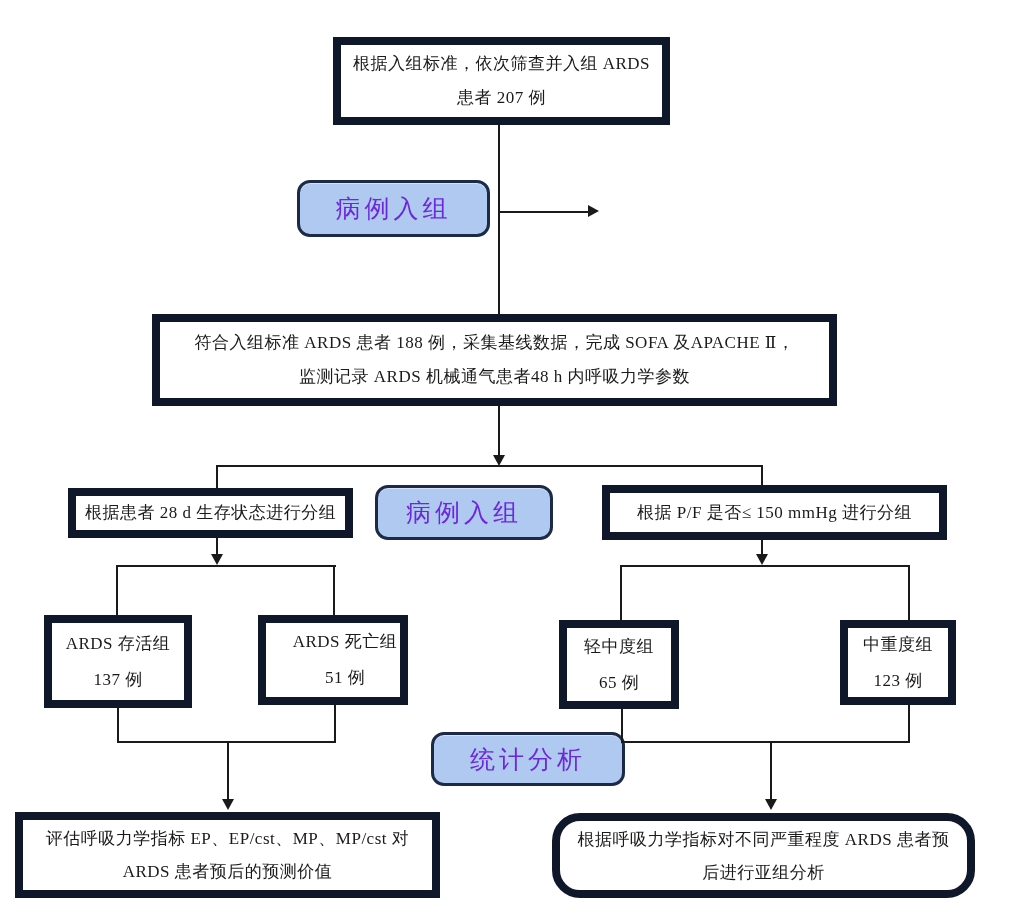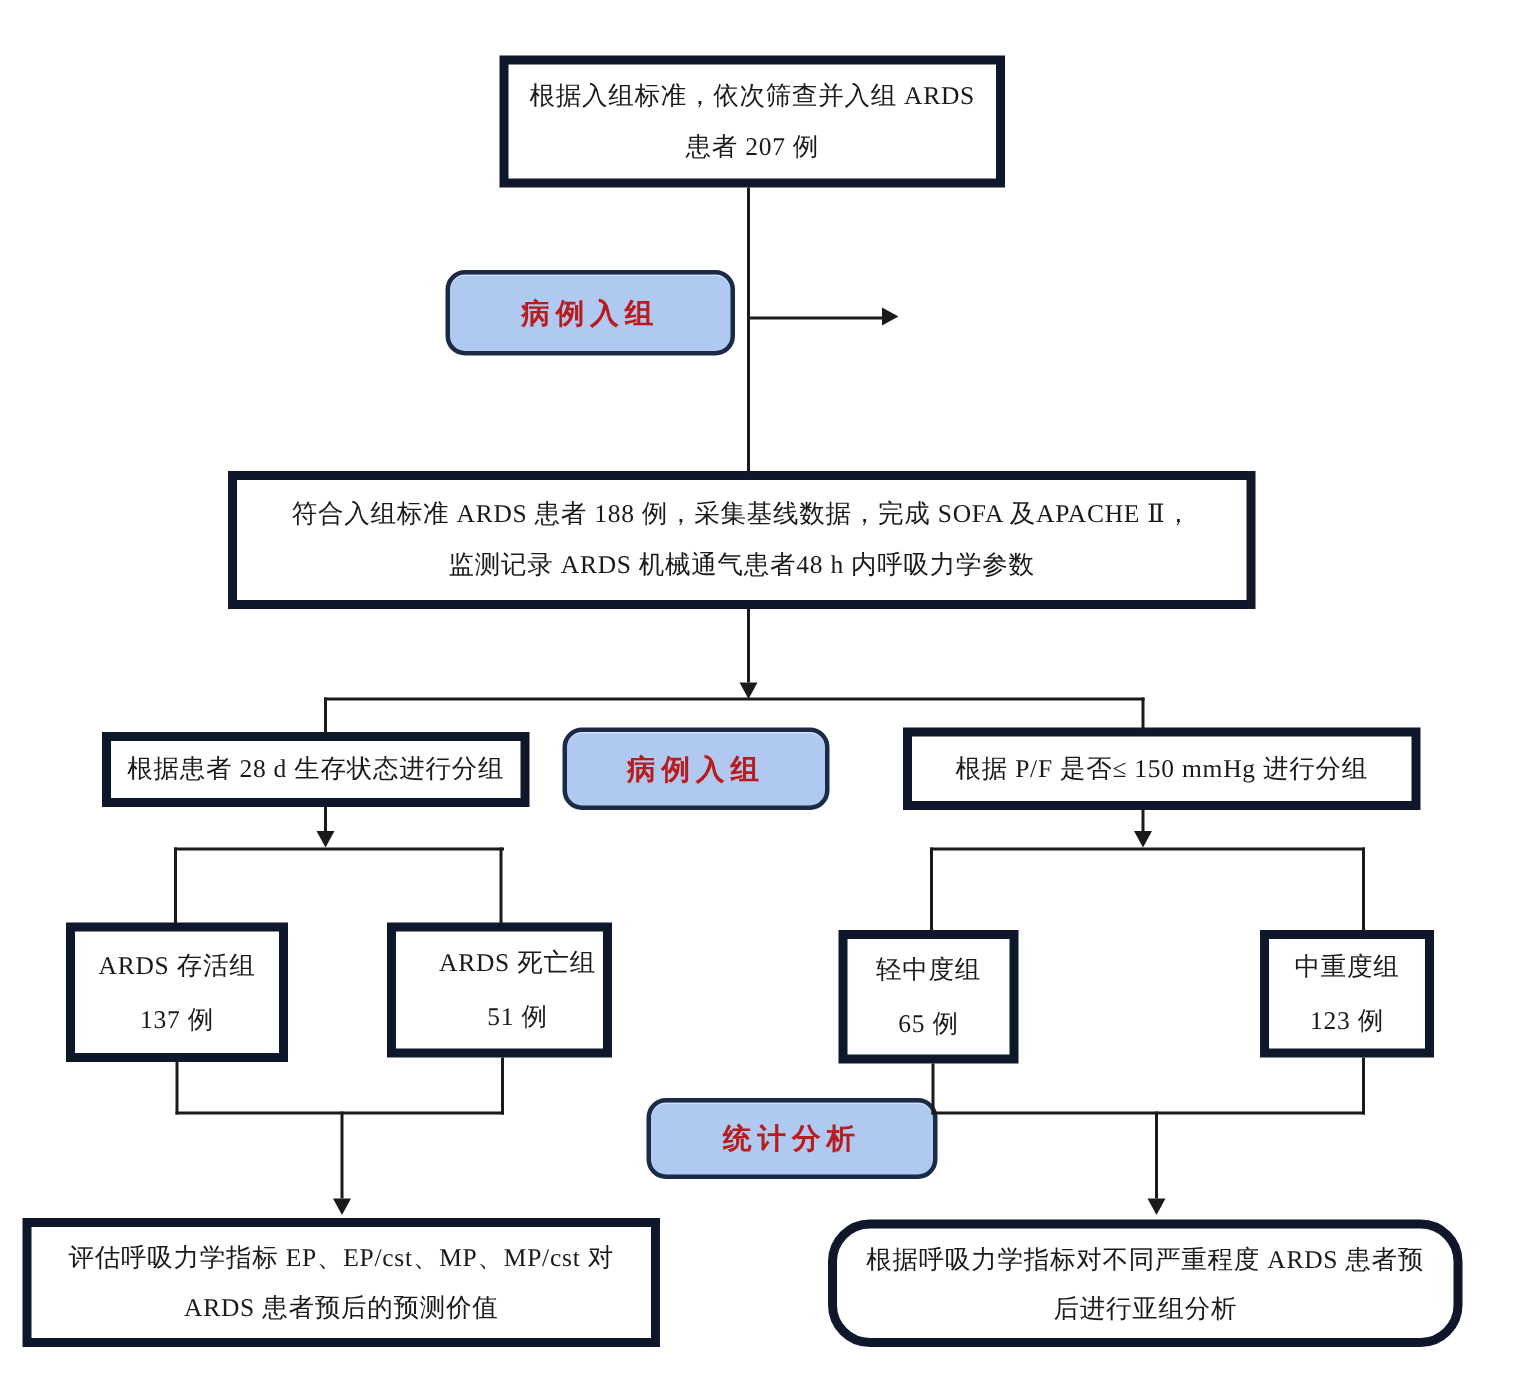--- a/index.html
+++ b/index.html
@@ -1,30 +1,30 @@
 <!DOCTYPE html>
 <html><head>
 <meta charset="utf-8">
 <style>
   html,body{margin:0;padding:0;background:#ffffff;}
   #canvas{
     position:relative;width:1014px;height:922px;background:#ffffff;overflow:hidden;
     font-family:"Liberation Serif","DejaVu Serif",serif;color:#1a1a1a;
   }
   .fbox{
-    position:absolute;background:#ffffff;border:6px solid #0f172a;
+    position:absolute;background:#ffffff;border:8px solid #0f172a;
     display:flex;flex-direction:column;justify-content:center;align-items:center;
     text-align:center;font-size:17px;line-height:30px;letter-spacing:0.5px;
     box-sizing:border-box;
   }
   .fbox span{display:block;white-space:nowrap;}
   .stage{
     position:absolute;background:#afc9f0;border:3px solid #1b2b47;border-radius:13px;
     display:flex;justify-content:center;align-items:center;
-    color:#b91c1c;font-size:19px;letter-spacing:4px;font-weight:bold;
+    color:#6d28d9;font-size:25px;letter-spacing:4px;font-weight:normal;
     box-sizing:border-box;box-shadow:inset 0 1px 0 rgba(255,255,255,.45);
   }
   .vline{position:absolute;width:2px;background:#1a1a1a;}
   .hline{position:absolute;height:2px;background:#1a1a1a;}
   .arrow-down{position:absolute;width:0;height:0;border-left:6px solid transparent;
     border-right:6px solid transparent;border-top:11px solid #1a1a1a;}
   .arrow-right{position:absolute;width:0;height:0;border-top:6px solid transparent;
     border-bottom:6px solid transparent;border-left:11px solid #1a1a1a;}
 </style>
 </head>

